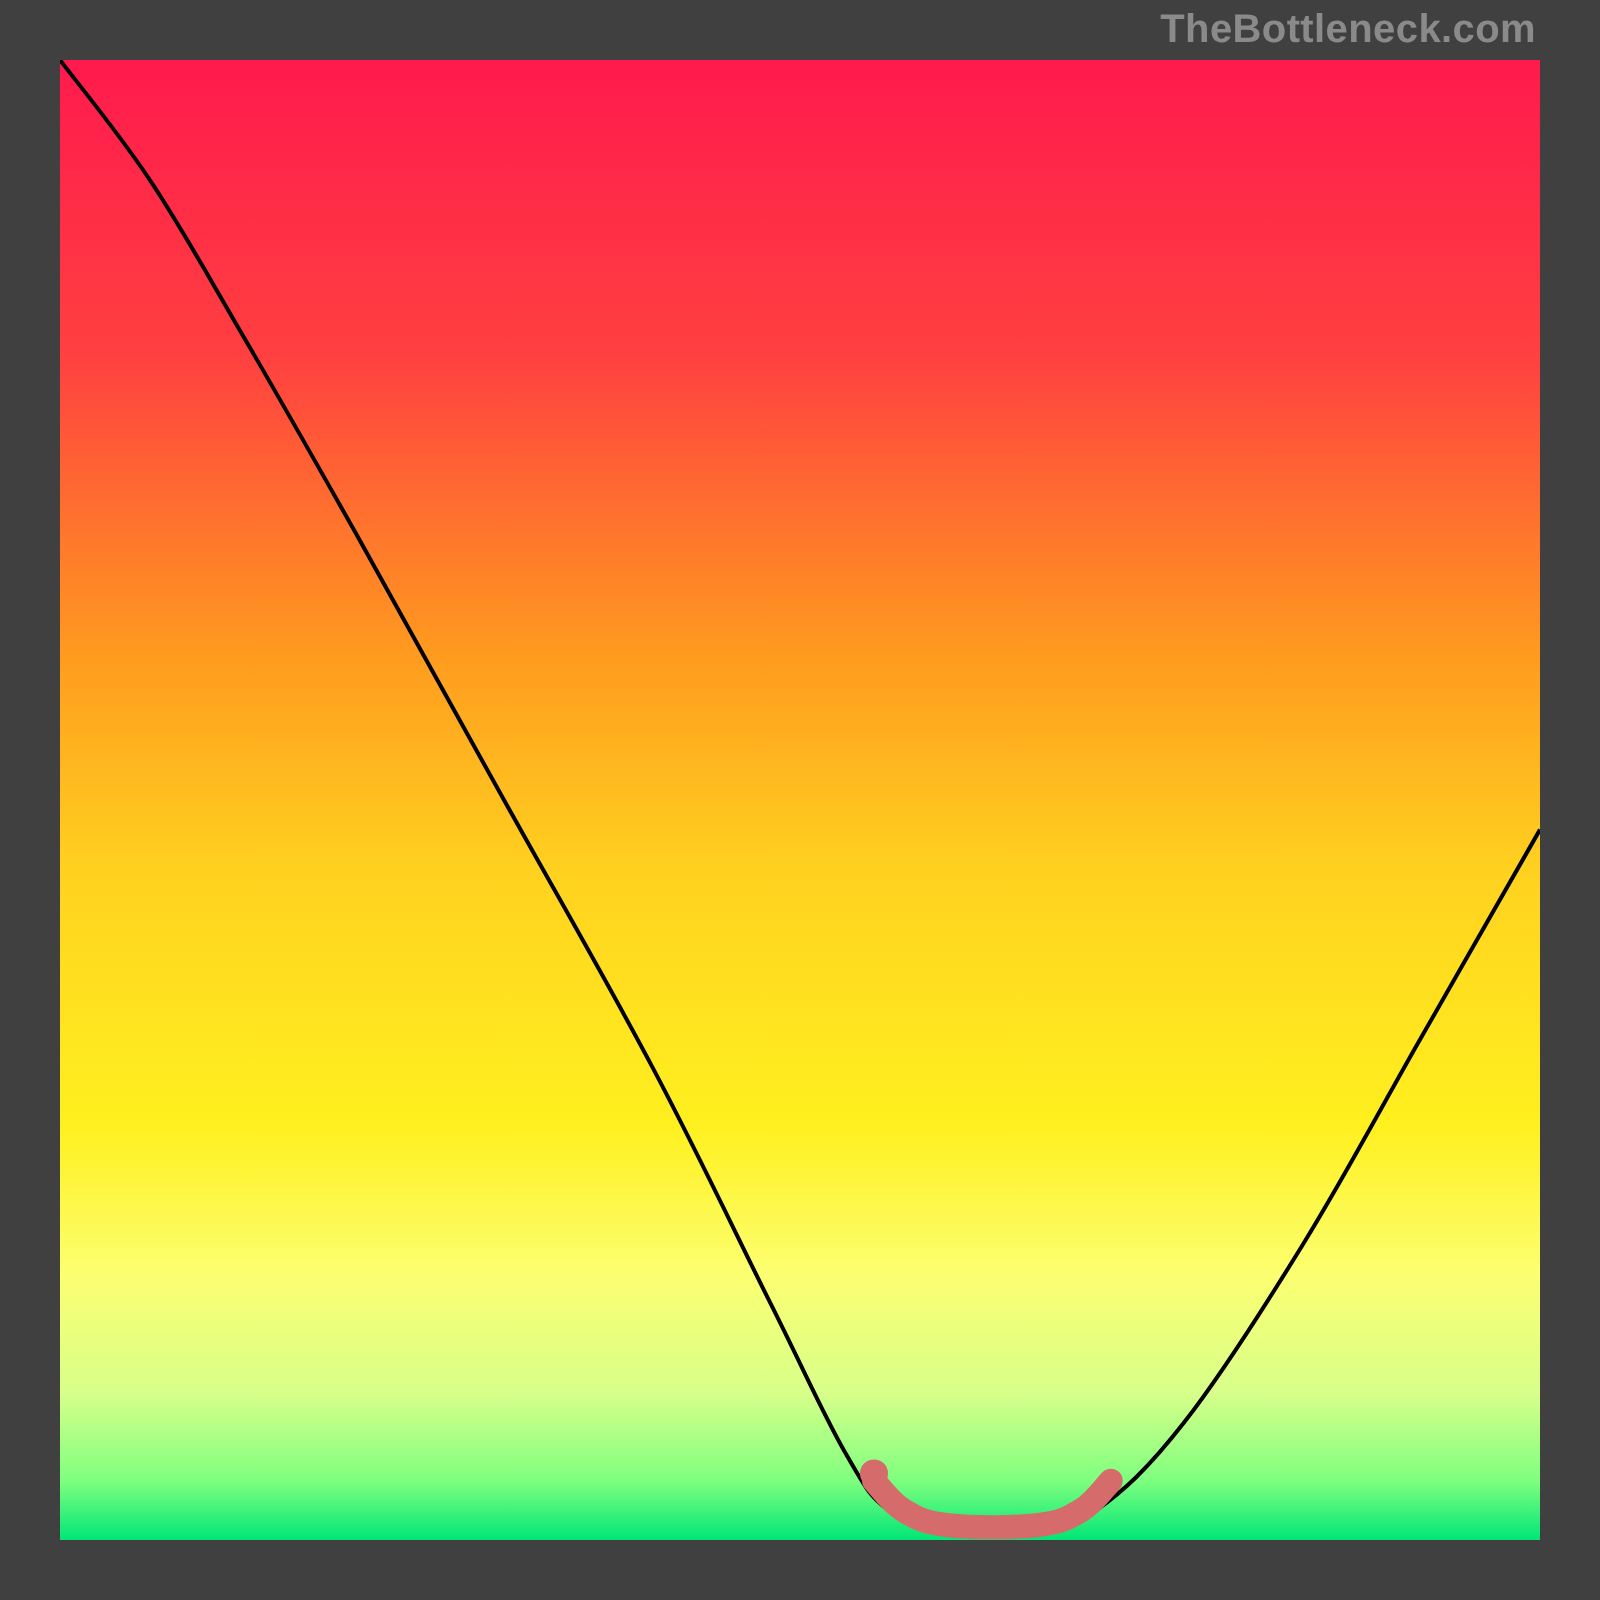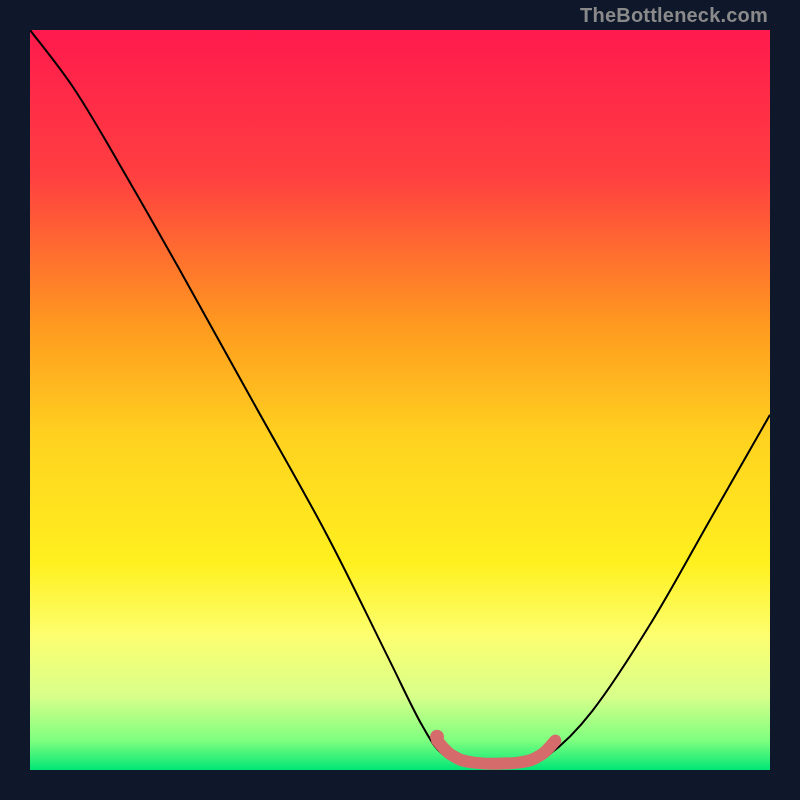--- a/index.html
+++ b/index.html
@@ -9,21 +9,21 @@
     height: 800px;
     background: #000;
     overflow: hidden;
   }
   .frame {
     position: absolute;
     left: 0;
     top: 0;
     width: 800px;
     height: 800px;
-    background: #0f172a;
+    background: #404040;
   }
   .plot-area {
     position: absolute;
     left: 30px;
     top: 30px;
     width: 740px;
     height: 740px;
   }
   .watermark {
     position: absolute;

